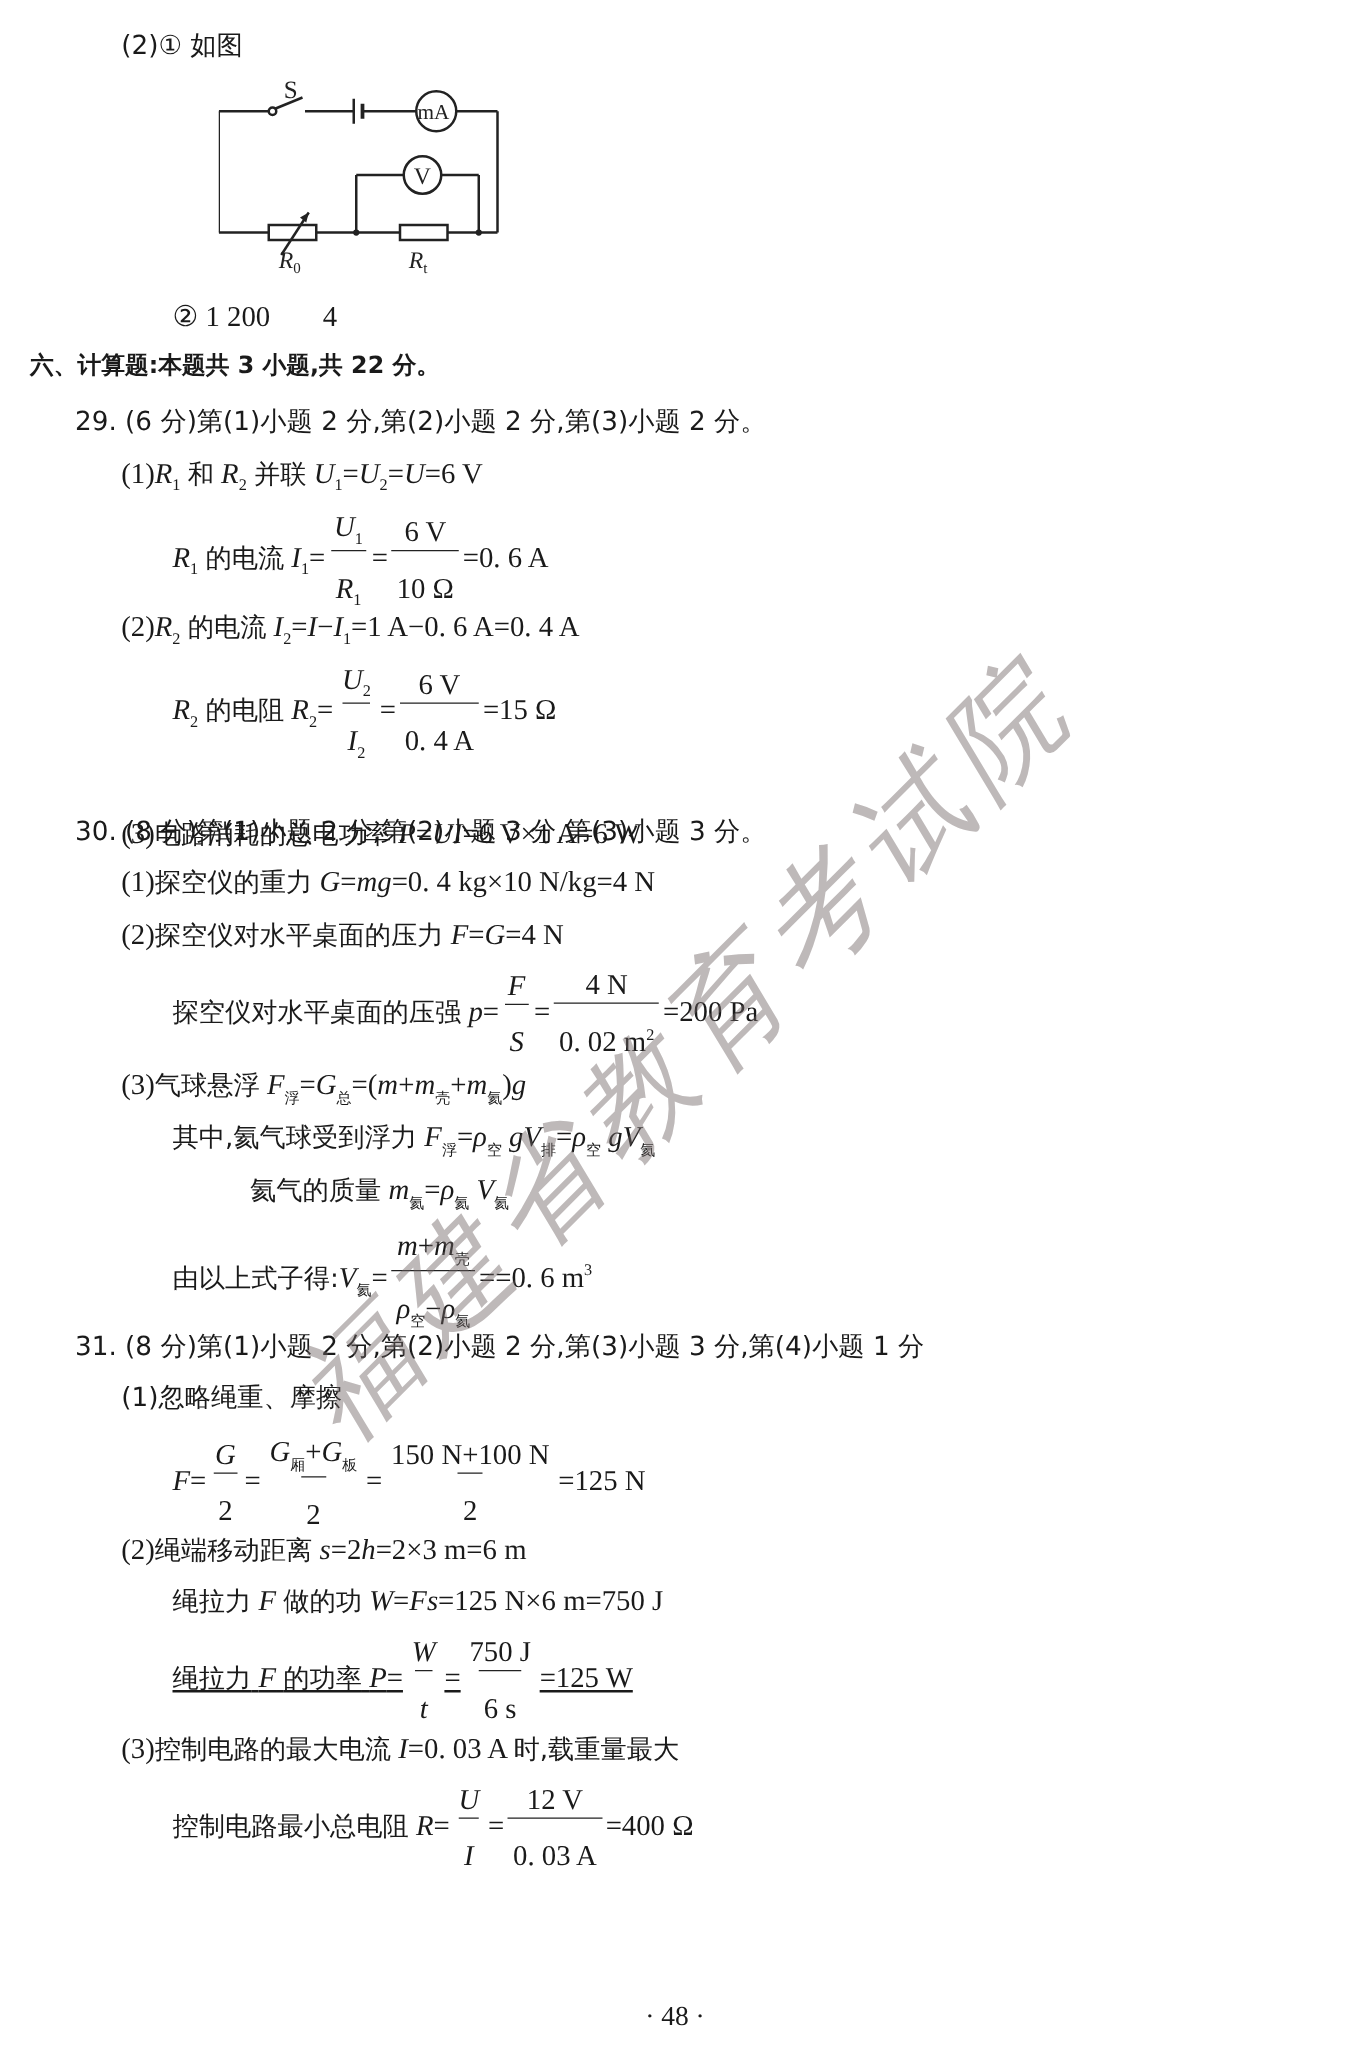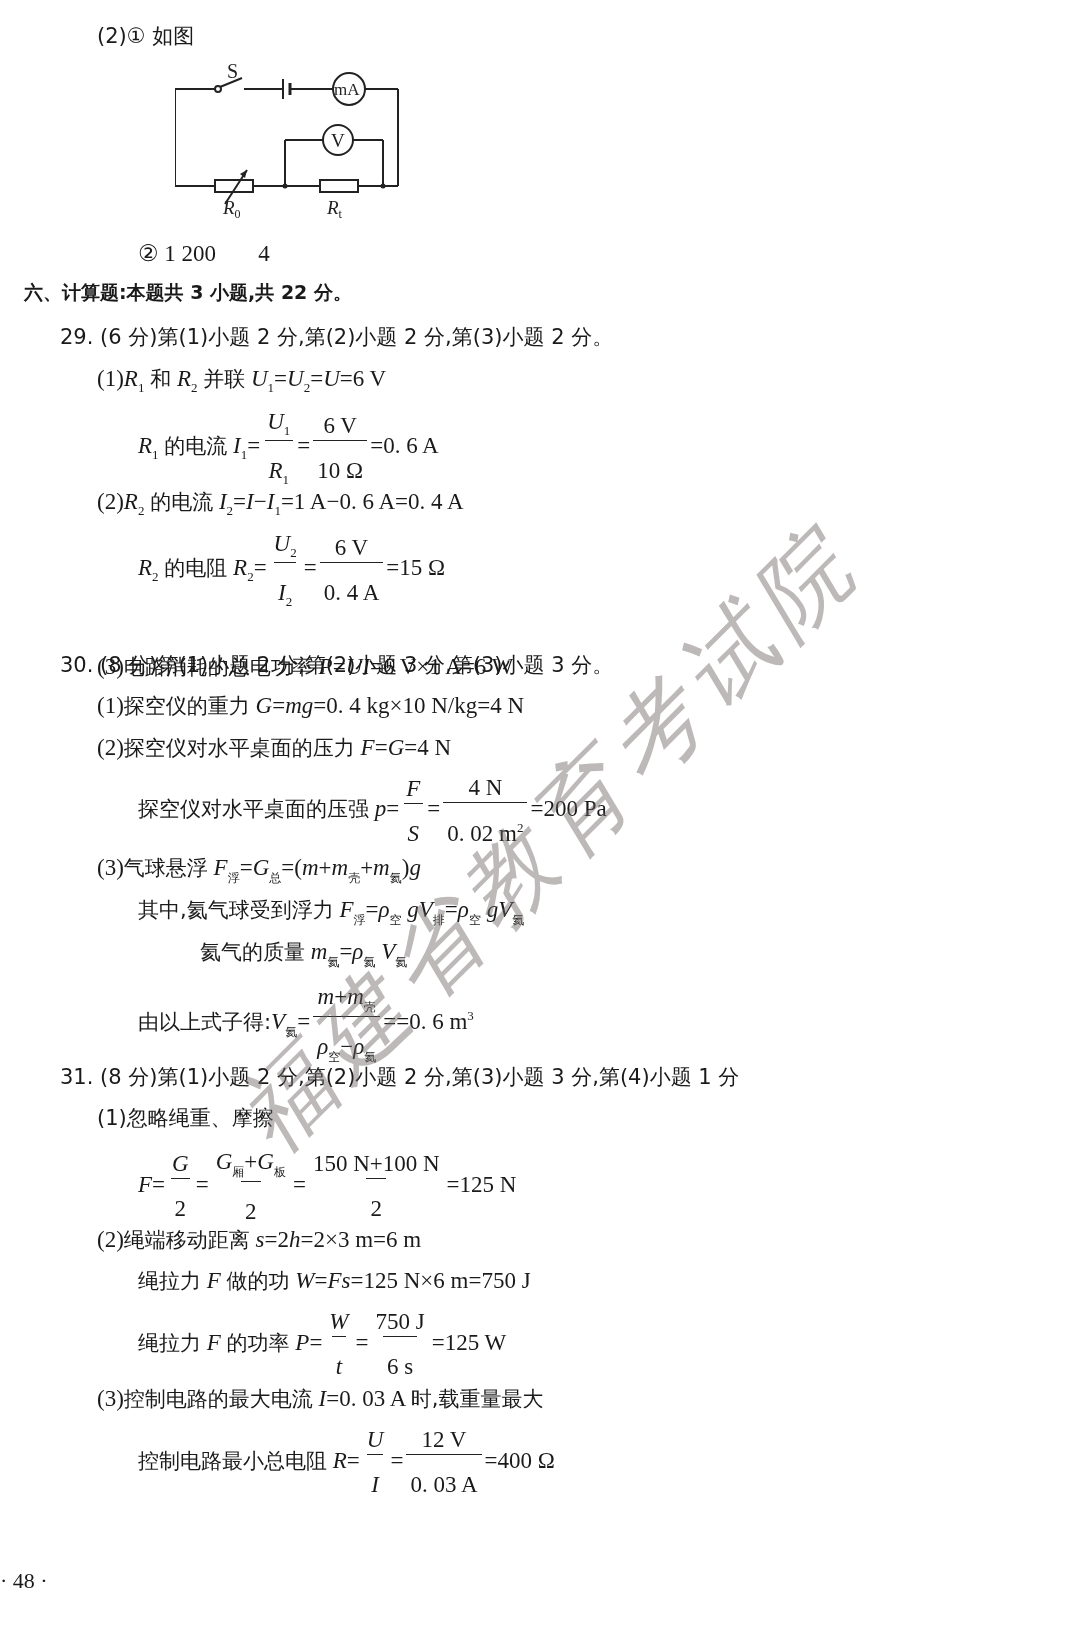--- a/index.html
+++ b/index.html
@@ -22,21 +22,21 @@
 
     #circuit { position: absolute; left: 175px; top: 62px; }
 
     .watermark {
       position: absolute; left: 180px; top: 620px;
       transform: rotate(-45deg); transform-origin: left top;
       font-family: "DejaVu Serif", serif; font-size: 92px; font-style: italic;
       color: rgba(110, 100, 100, 0.45); letter-spacing: 12px;
       pointer-events: none; white-space: nowrap;
     }
-    .pageno { position: absolute; top: 1568px; left: 0; width: 1080px; font-size: 22px; }
+    .pageno { position: absolute; top: 1600px; left: 0; width: 1080px; text-align: center; font-size: 22px; }
   </style>
 </head>
 <body>
 
 <div class="line" style="left:97px; top:24px;">
   <span class="cn">(2)① 如图</span>
 </div>
 
 <svg id="circuit" width="230" height="160" viewBox="0 0 230 160">
   <g stroke="#222" stroke-width="2" fill="none">
@@ -177,21 +177,21 @@
 </div>
 
 <div class="line" style="left:97px; top:1228px;">
   (2)<span class="cn">绳端移动距离</span> <span class="it">s</span>=2<span class="it">h</span>=2×3 m=6 m
 </div>
 
 <div class="line" style="left:138px; top:1269px;">
   <span class="cn">绳拉力</span> <span class="it">F</span> <span class="cn">做的功</span> <span class="it">W</span>=<span class="it">Fs</span>=125 N×6 m=750 J
 </div>
 
-<div class="line" style="left:138px; top:1310px;">
+<div class="line" style="left:138px; top:1310px;text-decoration:underline;">
   <span class="cn">绳拉力</span> <span class="it">F</span> <span class="cn">的功率</span> <span class="it">P</span>=<span class="frac">
       <span class="num it">W</span>
       <span class="den it">t</span>
     </span>=<span class="frac">
       <span class="num">750 J</span>
       <span class="den">6 s</span>
     </span><span>=125 W</span>
 </div>
 
 <div class="line" style="left:97px; top:1387px;">

